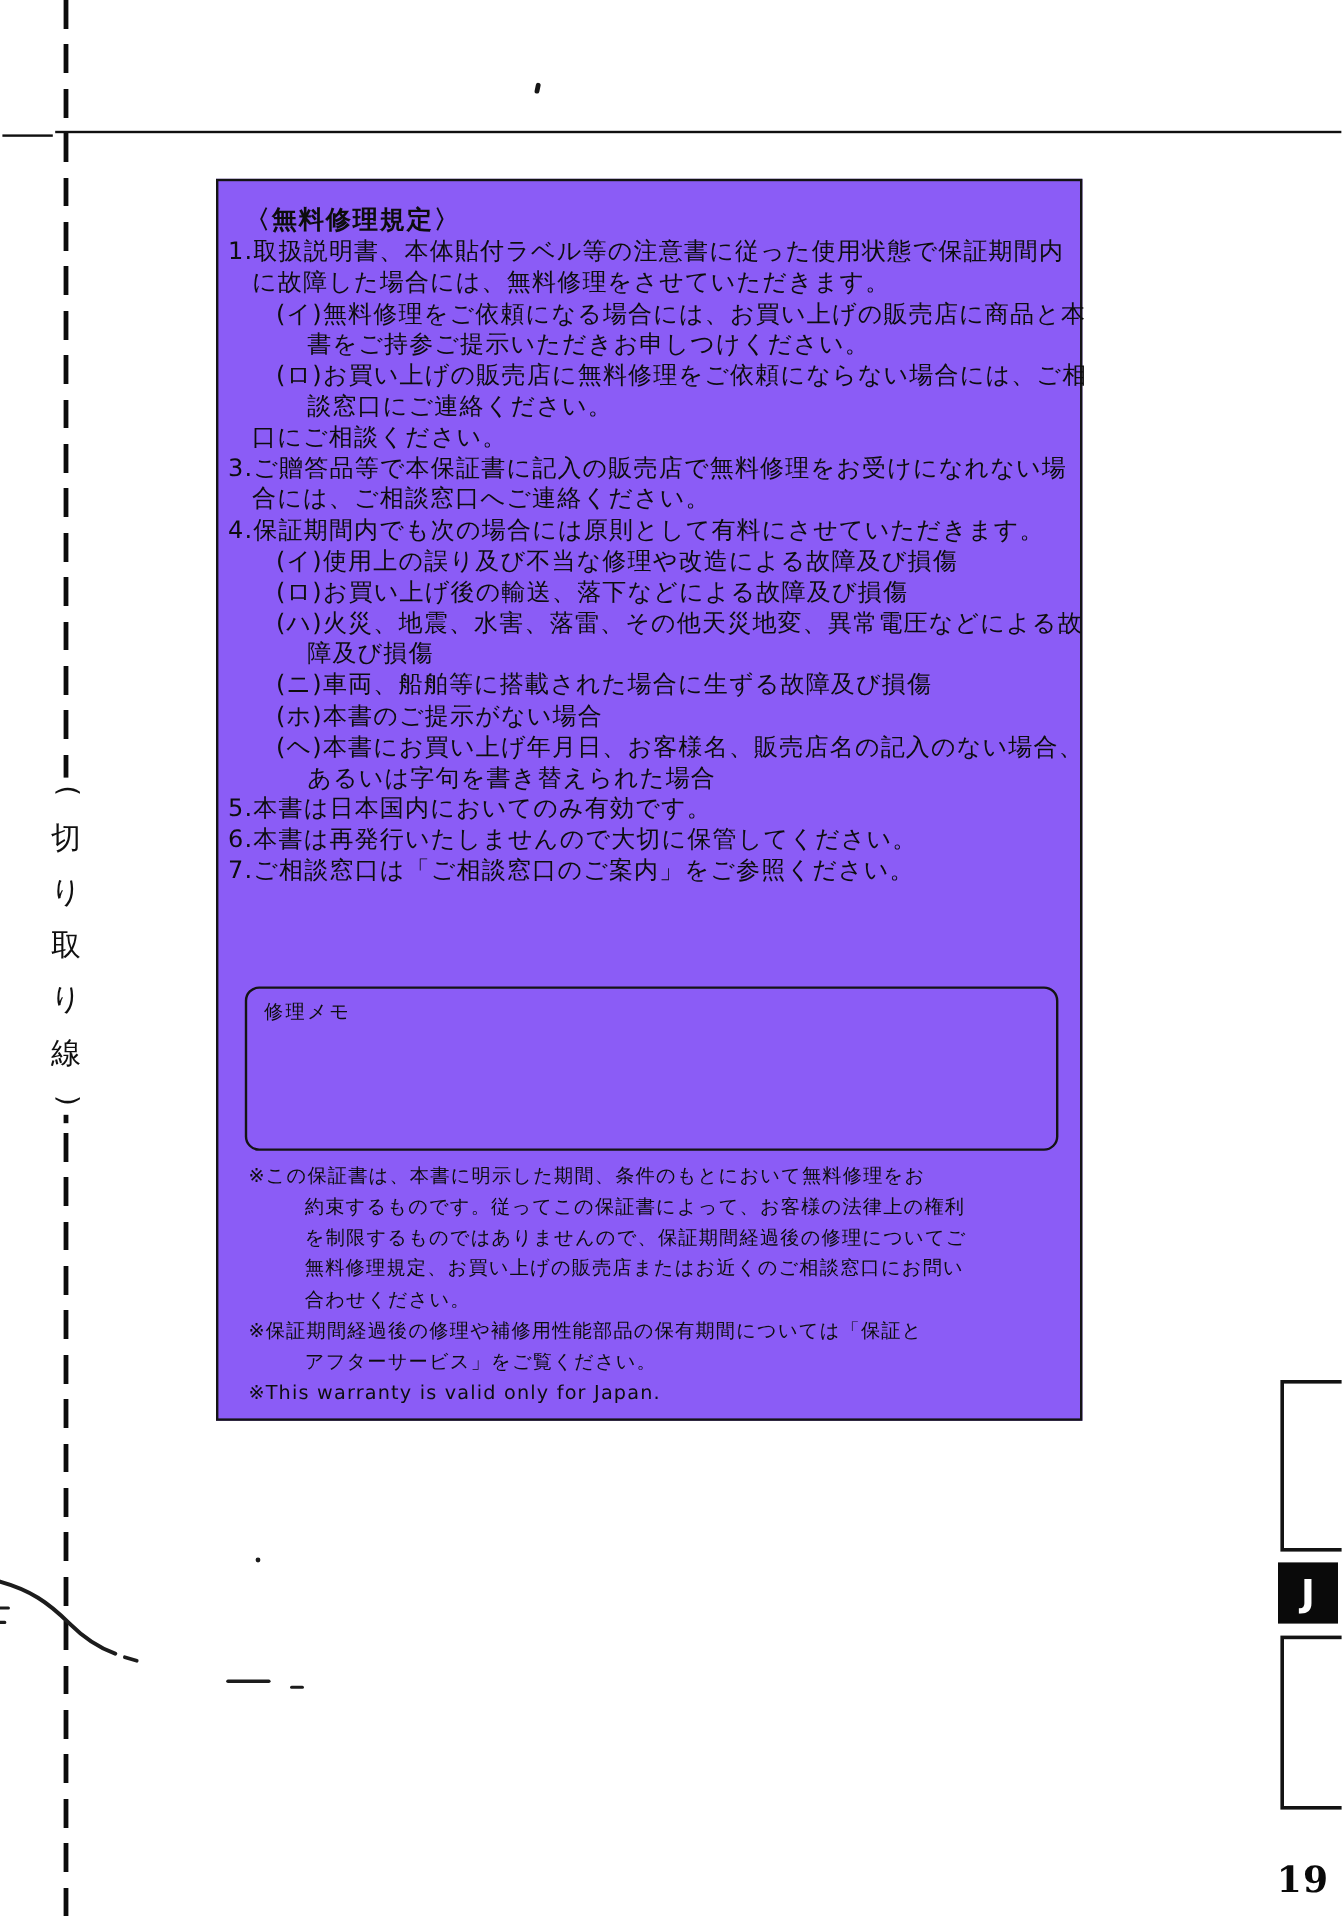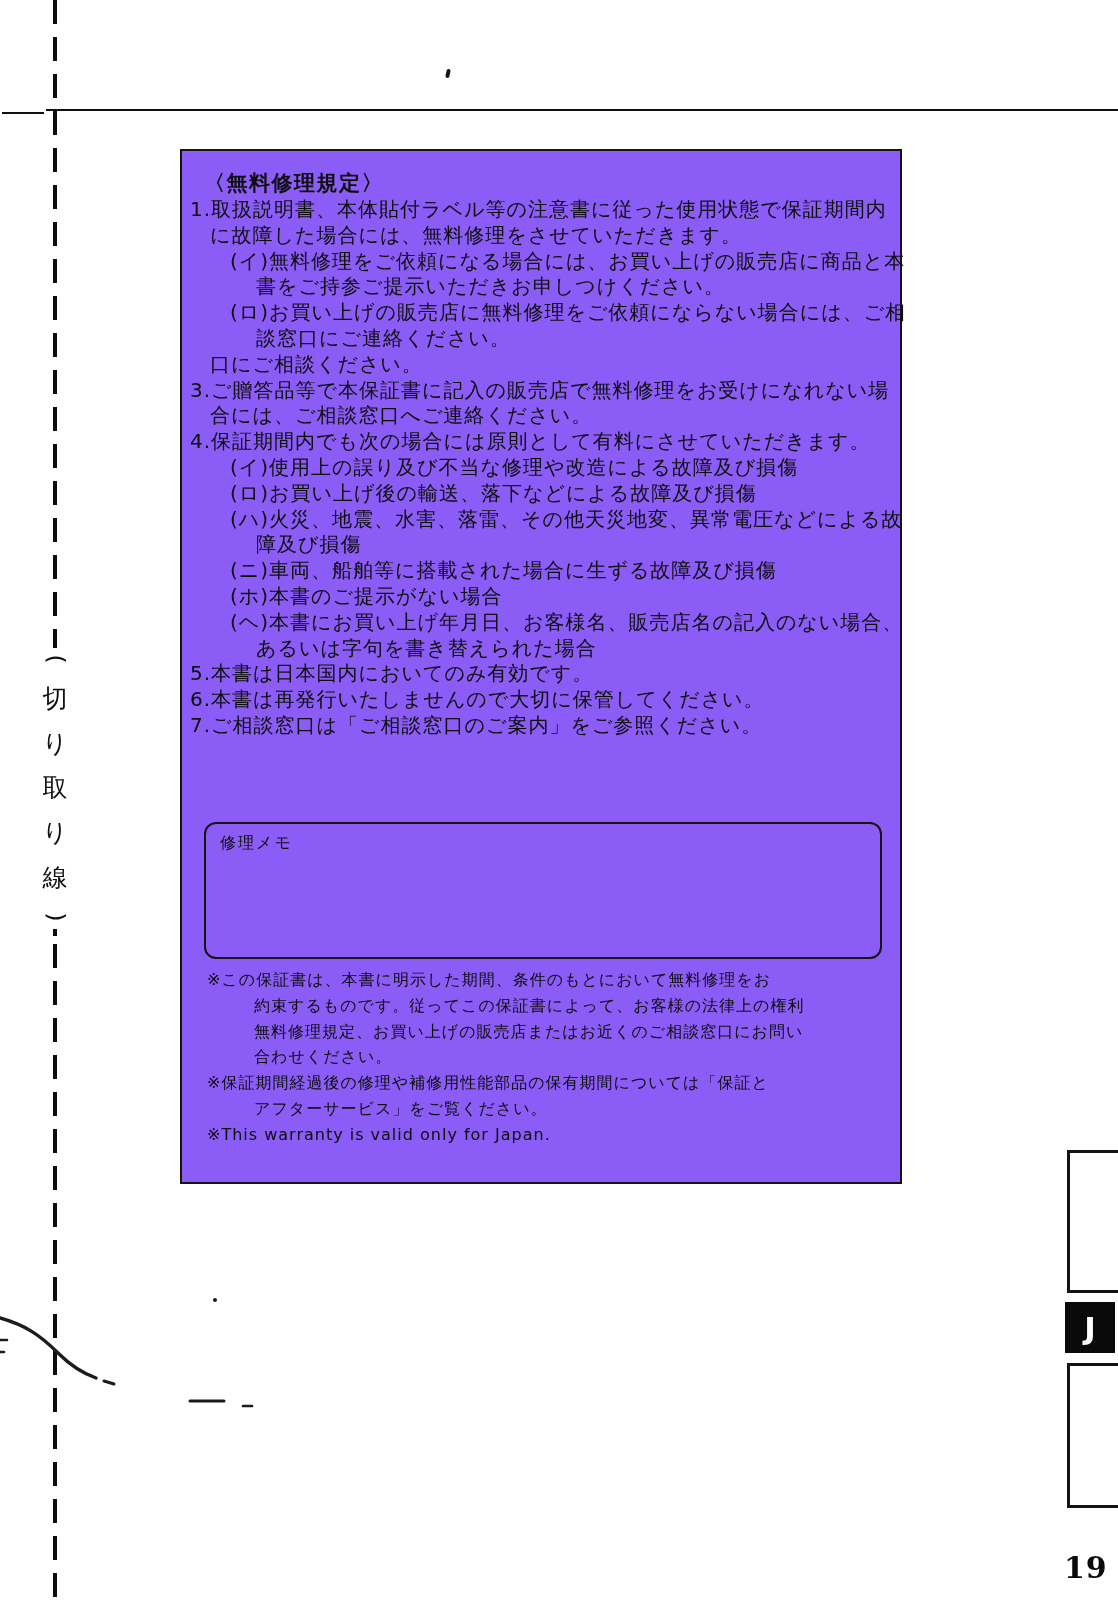--- a/index.html
+++ b/index.html
@@ -105,20 +105,21 @@
       <div class="tline ind0">5.本書は日本国内においてのみ有効です。</div>
       <div class="tline ind0">6.本書は再発行いたしませんので大切に保管してください。</div>
       <div class="tline ind0">7.ご相談窓口は「ご相談窓口のご案内」をご参照ください。</div>
     </div>
   <div class="memo-box">
     <span class="memo-label">修理メモ</span>
   </div>
   <div class="notes" id="warranty-notes">
       <div class="nline nind0">※この保証書は、本書に明示した期間、条件のもとにおいて無料修理をお</div>
       <div class="nline nind1">約束するものです。従ってこの保証書によって、お客様の法律上の権利</div>
+      <div class="nline nind1">を制限するものではありませんので、保証期間経過後の修理についてご</div>
       <div class="nline nind1">無料修理規定、お買い上げの販売店またはお近くのご相談窓口にお問い</div>
       <div class="nline nind1">合わせください。</div>
       <div class="nline nind0">※保証期間経過後の修理や補修用性能部品の保有期間については「保証と</div>
       <div class="nline nind1">アフターサービス」をご覧ください。</div>
       <div class="nline nind0">※This warranty is valid only for Japan.</div>
     </div>
 </div>
 
 <div class="side-box side-box-1"></div>
 <div class="j-tab">J</div>

